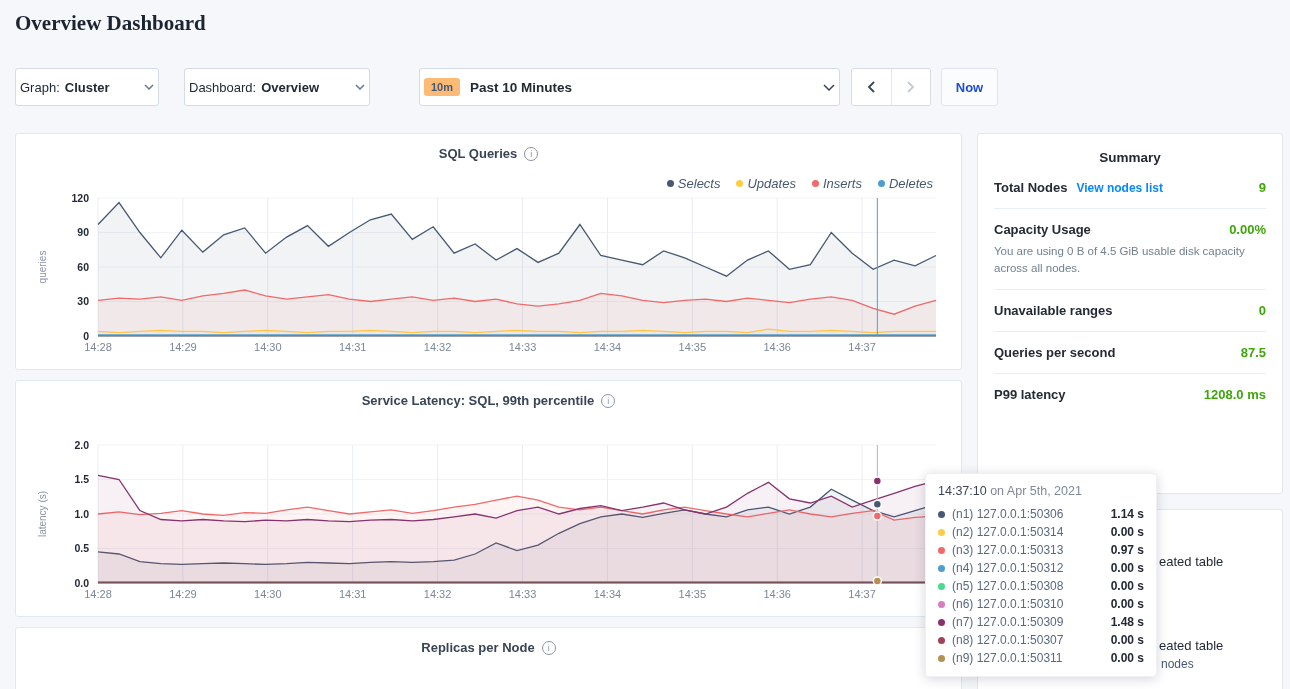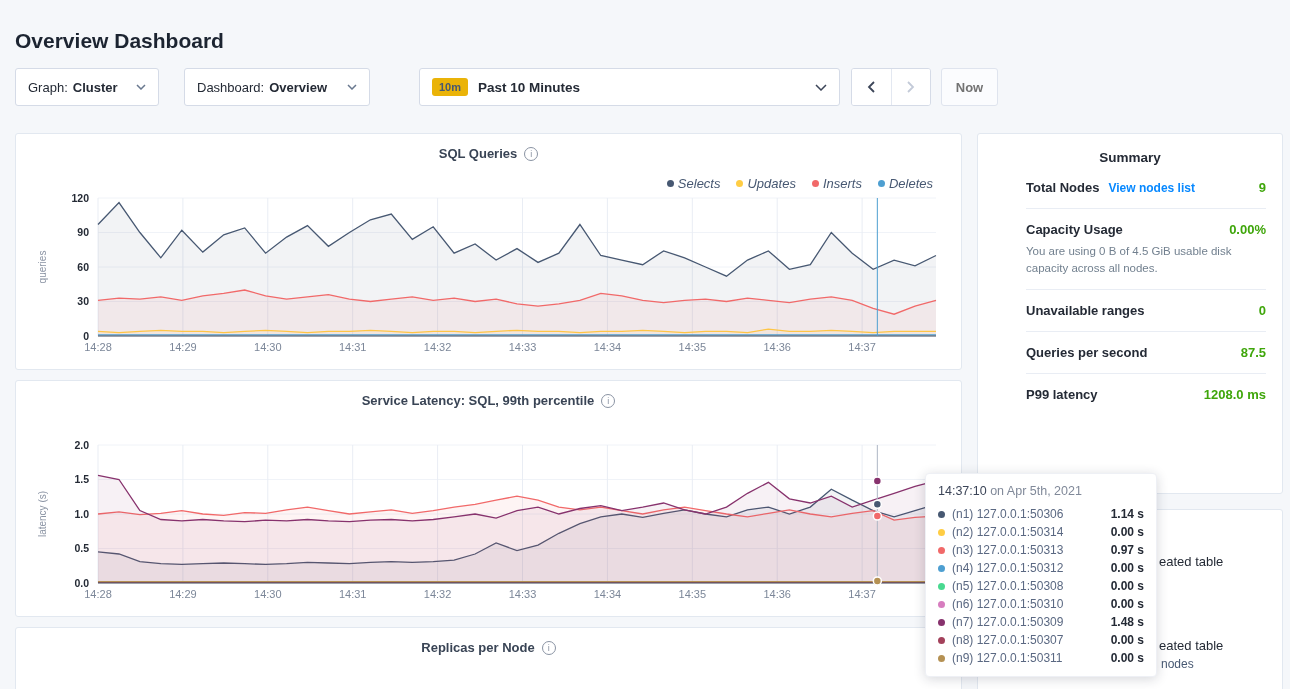--- a/index.html
+++ b/index.html
@@ -4,45 +4,45 @@
 <style>
   * { box-sizing: border-box; margin: 0; padding: 0; }
   html,body { width:1290px; height:689px; }
   body {
     position: relative;
     overflow: hidden;
     background: #f5f7fa;
     font-family: "Liberation Sans", sans-serif;
     color: #242a35;
   }
-  .page-title { position:absolute; left:15px; top:29px; font-size:21px; font-weight:600; color:#1c2431; }
+  .page-title { position:absolute; left:15px; top:11px; font-size:21px; font-weight:600; color:#1c2431;font-family:Liberation Serif, serif; }
 
   
   .btnbox {
     position:absolute; top:68px; height:38px; background:#fff;
     border:1px solid #d5dbe7; border-radius:3px; display:flex; align-items:center;
-    padding:0 12px; font-size:13px; cursor:pointer;
+    padding:0 4px; font-size:13px; cursor:pointer;
   }
   .dd-label { font-weight:500; color:#242a35; margin-right:5px; }
   .dd-value { font-weight:700; color:#242a35; }
   .chev { margin-left:auto; padding-left:10px; display:flex; align-items:center; }
   #dd-graph { left:15px; width:144px; }
   #dd-dashboard { left:184px; width:186px; }
   #timepicker { left:419px; width:421px; }
-  .tp-badge { background:#eab308; color:#475872; font-size:11px; font-weight:700;
+  .tp-badge { background:#fdba74; color:#475872; font-size:11px; font-weight:700;
     border-radius:3px; padding:3px 7px; margin-right:10px; }
   .tp-label { font-weight:700; font-size:13.5px; }
   .nav-group { position:absolute; left:851px; top:68px; width:80px; height:38px;
     display:flex; background:#fff; border:1px solid #d5dbe7; border-radius:3px; overflow:hidden; }
   .nav-btn { width:40px; height:100%; display:flex; align-items:center; justify-content:center;
     background:#fff; border:none; cursor:pointer; }
   .nav-btn + .nav-btn { border-left:1px solid #e3e8f1; }
   #now-btn { position:absolute; left:941px; top:68px; width:57px; height:38px;
     background:#fbfcfe; border:1px solid #dfe4ee; border-radius:3px;
-    color:#737373; font-weight:600; font-size:13px; display:flex; align-items:center; justify-content:center; }
+    color:#1d4ed8; font-weight:600; font-size:13px; display:flex; align-items:center; justify-content:center; }
 
   
   .panel { position:absolute; background:#fff; border:1px solid #e2e8f0; border-radius:3px; }
   #panel-sql { left:15px; top:133px; width:947px; height:237px; }
   #panel-latency { left:15px; top:380px; width:947px; height:237px; }
   #panel-replicas { left:15px; top:627px; width:947px; height:120px; }
   .chart-title-row { position:absolute; top:12px; left:0; right:0; display:flex;
     align-items:center; justify-content:center; gap:7px; }
   .chart-title { font-size:13px; font-weight:700; color:#394455; }
   .info-icon { width:14px; height:14px; border:1px solid #8a93a3; border-radius:50%;
@@ -52,21 +52,21 @@
   .ytick { font:700 10.5px "Liberation Sans", sans-serif; fill:#242a35; }
   .xtick { font:11px "Liberation Sans", sans-serif; fill:#7c8799; }
   .yaxislabel { font:10px "Liberation Sans", sans-serif; fill:#8a93a3; }
   .legend { position:absolute; top:42px; right:28px; display:flex; gap:16px; align-items:center; }
   .legend-item { display:flex; align-items:center; gap:4px; font-size:13px; color:#475872; cursor:pointer;font-style:italic; }
   .legend-dot { width:7px; height:7px; border-radius:50%; display:inline-block; }
 
   
   #summary-panel { left:977px; top:133px; width:306px; height:361px; padding:0 16px; }
   .summary-title { text-align:center; font-size:13.5px; font-weight:700; margin:16px 0 2px; }
-  .sum-row { padding:13px 0; border-bottom:1px solid #e9edf4;margin-left:32px; }
+  .sum-row { padding:13px 0; border-bottom:1px solid #e9edf4; }
   .sum-row:last-child { border-bottom:none; }
   .sum-top { display:flex; align-items:baseline; }
   .sum-label { font-size:13px; font-weight:700; color:#242a35; }
   .sum-link { font-size:12px; font-weight:600; color:#0788ff; margin-left:9px; text-decoration:none; cursor:pointer; }
   .sum-value { margin-left:auto; font-size:13px; font-weight:700; color:#3fa60b; }
   .sum-desc { margin-top:6px; font-size:11.5px; line-height:1.45; color:#72808f; }
 
   
   #events-panel { left:977px; top:509px; width:306px; height:200px; }
   .event-frag { position:absolute; font-size:13px; color:#242a35; white-space:nowrap; }

